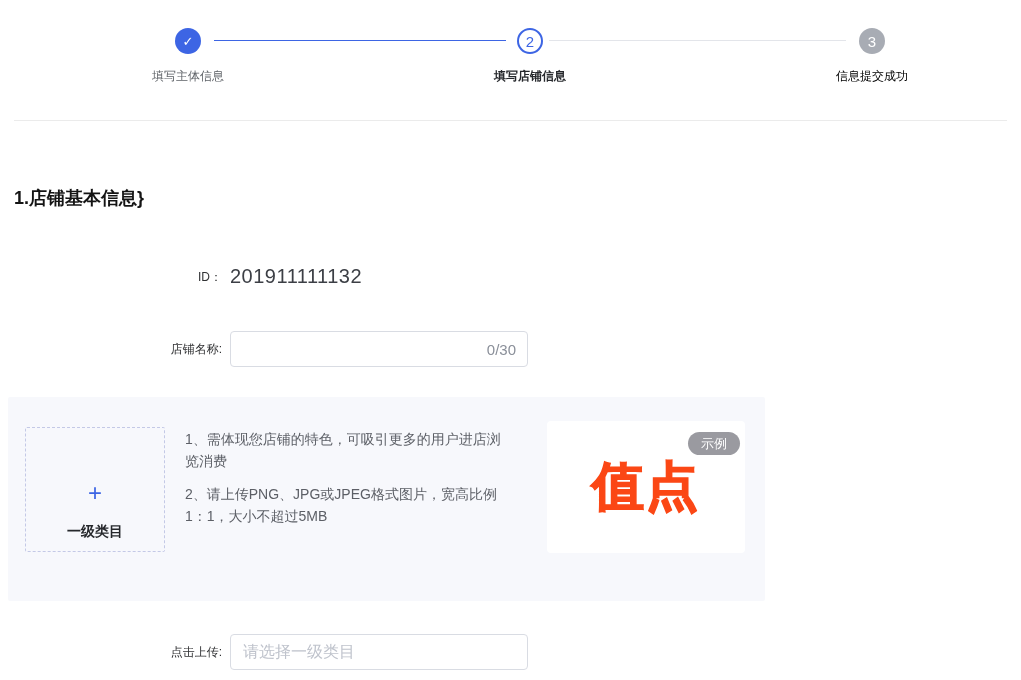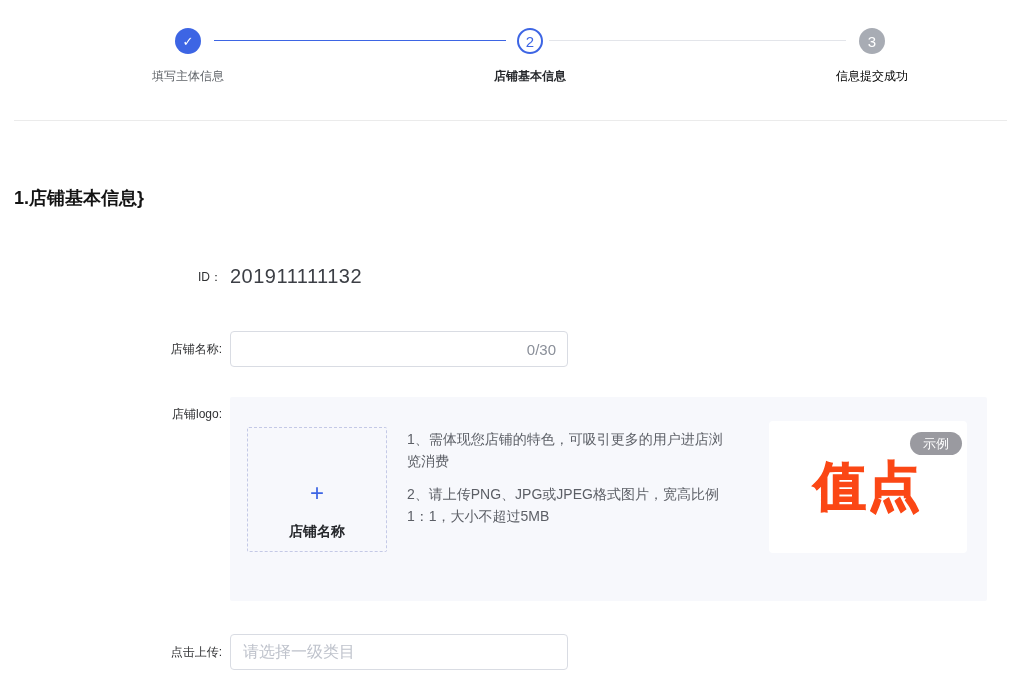--- a/index.html
+++ b/index.html
@@ -44,21 +44,21 @@
             flex: 0 0 222px; }
 
   .row-id { top: 265px; align-items: center; }
   .row-id .flabel { line-height: 20px; }
   .id-value { margin-left: 8px; font-size: 20px; color: #3c3f45; letter-spacing: 0.5px; }
 
   .row-name { top: 331px; align-items: center; }
   .row-name .flabel { line-height: 36px; }
   .input-wrap { position: relative; margin-left: 8px; }
   .text-input {
-    width: 338px; height: 36px; border: 1px solid #d9dce3; border-radius: 4px;
+    width: 298px; height: 36px; border: 1px solid #d9dce3; border-radius: 4px;
     background: #ffffff; padding: 0 52px 0 12px; font-size: 16px; color: #303133;
     outline: none; font-family: inherit;
   }
   .text-input::placeholder { color: #bfc3cc; }
   .counter { position: absolute; right: 12px; top: 50%; transform: translateY(-50%);
              font-size: 15px; color: #8a8f99; pointer-events: none; }
 
   .row-logo { top: 397px; align-items: flex-start; }
   .row-logo .flabel { padding-top: 7px; line-height: 20px; }
   .logo-panel { position: relative; margin-left: 8px; width: 757px; height: 204px;
@@ -93,21 +93,21 @@
   <div class="connector done"></div>
   <div class="connector todo"></div>
 
   <div class="step step-1">
     <div class="circle done">✓</div>
     <div class="slabel done">填写主体信息</div>
   </div>
 
   <div class="step step-2">
     <div class="circle active">2</div>
-    <div class="slabel active">店铺基本信息</div>
+    <div class="slabel active">填写店铺信息</div>
   </div>
 
   <div class="step step-3">
     <div class="circle pending">3</div>
     <div class="slabel pending">信息提交成功</div>
   </div>
 </div>
 
 <div class="divider"></div>
 
@@ -120,26 +120,25 @@
 
 <div class="row row-name">
   <span class="flabel">店铺名称:</span>
   <div class="input-wrap">
     <input class="text-input" type="text" value="" style="">
     <span class="counter">0/30</span>
   </div>
 </div>
 
 <div class="row row-logo">
-  <span class="flabel">店铺logo:</span>
   <div class="logo-panel">
 
     <div class="upload-box">
       <div class="plus">+</div>
-      <div class="upload-text">店铺名称</div>
+      <div class="upload-text">一级类目</div>
     </div>
 
     <div class="tips">
       <p class="tip">1、需体现您店铺的特色，可吸引更多的用户进店浏览消费</p>
       <p class="tip">2、请上传PNG、JPG或JPEG格式图片，宽高比例1：1，大小不超过5MB</p>
     </div>
 
     <div class="example-card">
       <span class="example-logo">值点</span>
       <span class="example-badge">示例</span>

